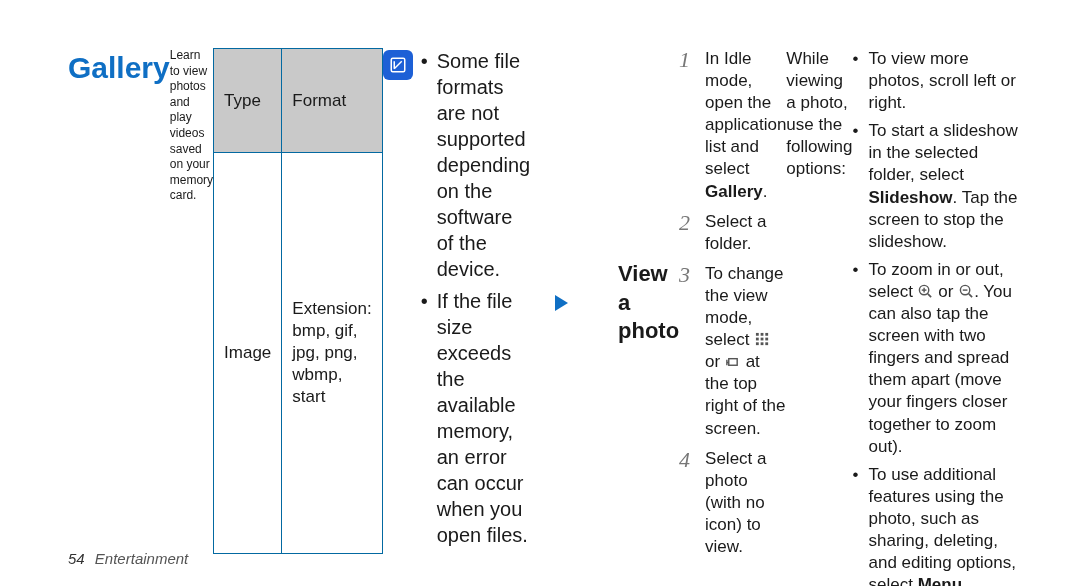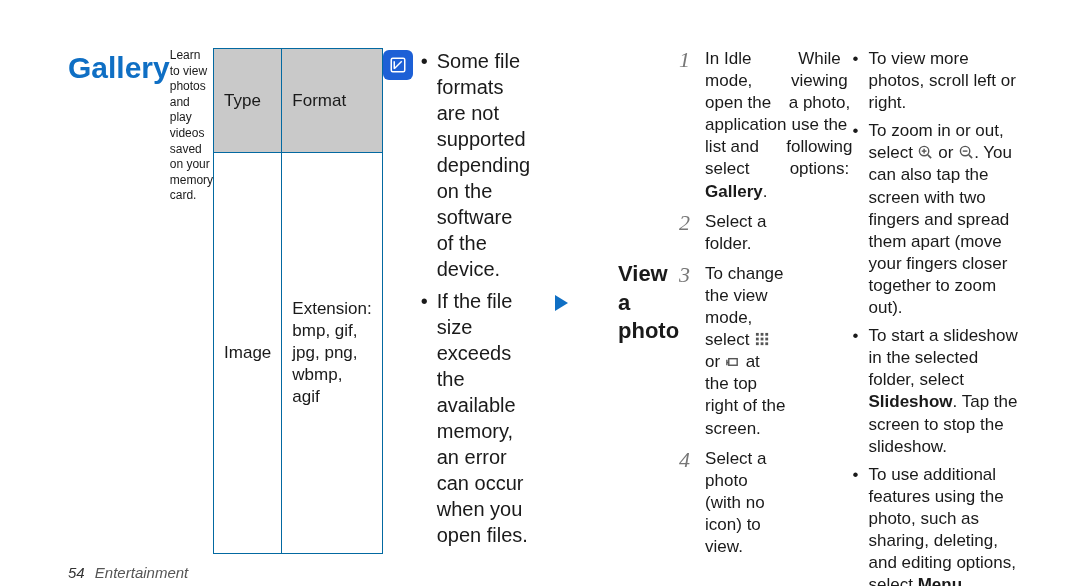--- a/index.html
+++ b/index.html
@@ -121,38 +121,38 @@
   .steptext b { font-weight: 700; }
 
   .inline-icon {
     display: inline-flex;
     vertical-align: -2px;
     width: 16px; height: 14px;
     align-items: center; justify-content: center;
   }
   .grid-icon svg, .stack-icon svg, .mag-plus svg, .mag-minus svg { width: 15px; height: 15px; }
 
-  .para { font-size: 17px; margin-bottom: 16px; text-align: center; }
+  .para { font-size: 17px; margin-bottom: 16px; }
 
   .opt-list { list-style: none; font-size: 17px; }
   .opt-list li {
     position: relative;
     padding-left: 16px;
     margin-bottom: 6px;
   }
   .opt-list li::before {
     content: "•";
     position: absolute;
     left: 0;
   }
 
   .footer {
     position: absolute;
     left: 68px;
-    bottom: 4px;
+    bottom: 18px;
     font-size: 15px;
     color: #333;
   }
   .footer .pnum { font-style: italic; margin-right: 6px; }
   .footer .sect { font-style: italic; color: #555; }
 </style>
 </head>
 <body>
 
 <div class="page">
@@ -163,21 +163,21 @@
 
 
     <table class="formats">
       <tbody>
           <tr>
         <th style="width:95px">Type</th>
         <th>Format</th>
       </tr>
       <tr>
         <td>Image</td>
-        <td>Extension: bmp, gif, jpg, png, wbmp, agif</td>
+        <td>Extension: bmp, gif, jpg, png, wbmp, start</td>
       </tr>
     </tbody>
       </table>
 
     <div class="note-row">
       <div class="note-icon">
         <svg viewBox="0 0 24 24">
             <rect x="3" y="3" width="18" height="18" rx="2" fill="none" stroke="#fff" stroke-width="2"></rect>
             <line x1="7" y1="7" x2="7" y2="17" stroke="#fff" stroke-width="2"></line>
             <line x1="17" y1="7" x2="7" y2="17" stroke="#fff" stroke-width="2"></line>
@@ -238,39 +238,39 @@
         <span class="stepnum">4</span>
         <span class="steptext">Select a photo (with no icon) to view.</span>
       </li>
     </ol>
 
     <div class="para">While viewing a photo, use the following options:</div>
 
     <ul class="opt-list">
       <li>To view more photos, scroll left or right.</li>
       <li>
+        <span>To start a slideshow in the selected folder, select </span><b>Slideshow</b><span>. Tap the screen to stop the slideshow.</span>
+      </li>
+      <li>
         <span>To zoom in or out, select </span><span class="inline-icon mag-plus">
             <svg viewBox="0 0 16 16">
               <circle cx="6.5" cy="6.5" r="5" fill="none" stroke="#555" stroke-width="1.5"></circle>
               <line x1="10.5" y1="10.5" x2="14" y2="14" stroke="#555" stroke-width="1.8"></line>
               <line x1="4" y1="6.5" x2="9" y2="6.5" stroke="#555" stroke-width="1.5"></line>
               <line x1="6.5" y1="4" x2="6.5" y2="9" stroke="#555" stroke-width="1.5"></line>
             </svg>
           </span><span> or </span><span class="inline-icon mag-minus">
             <svg viewBox="0 0 16 16">
               <circle cx="6.5" cy="6.5" r="5" fill="none" stroke="#555" stroke-width="1.5"></circle>
               <line x1="10.5" y1="10.5" x2="14" y2="14" stroke="#555" stroke-width="1.8"></line>
               <line x1="4" y1="6.5" x2="9" y2="6.5" stroke="#555" stroke-width="1.5"></line>
             </svg>
           </span><span>. You can also tap the screen with two fingers and spread them apart (move your fingers closer together to zoom out).</span>
       </li>
       <li>
-        <span>To start a slideshow in the selected folder, select </span><b>Slideshow</b><span>. Tap the screen to stop the slideshow.</span>
-      </li>
-      <li>
         <span>To use additional features using the photo, such as sharing, deleting, and editing options, select </span><b>Menu</b><span>.</span>
       </li>
     </ul>
   </div>
 
   <div class="footer">
     <span class="pnum">54</span>
     <span class="sect">Entertainment</span>
   </div>
 </div>

